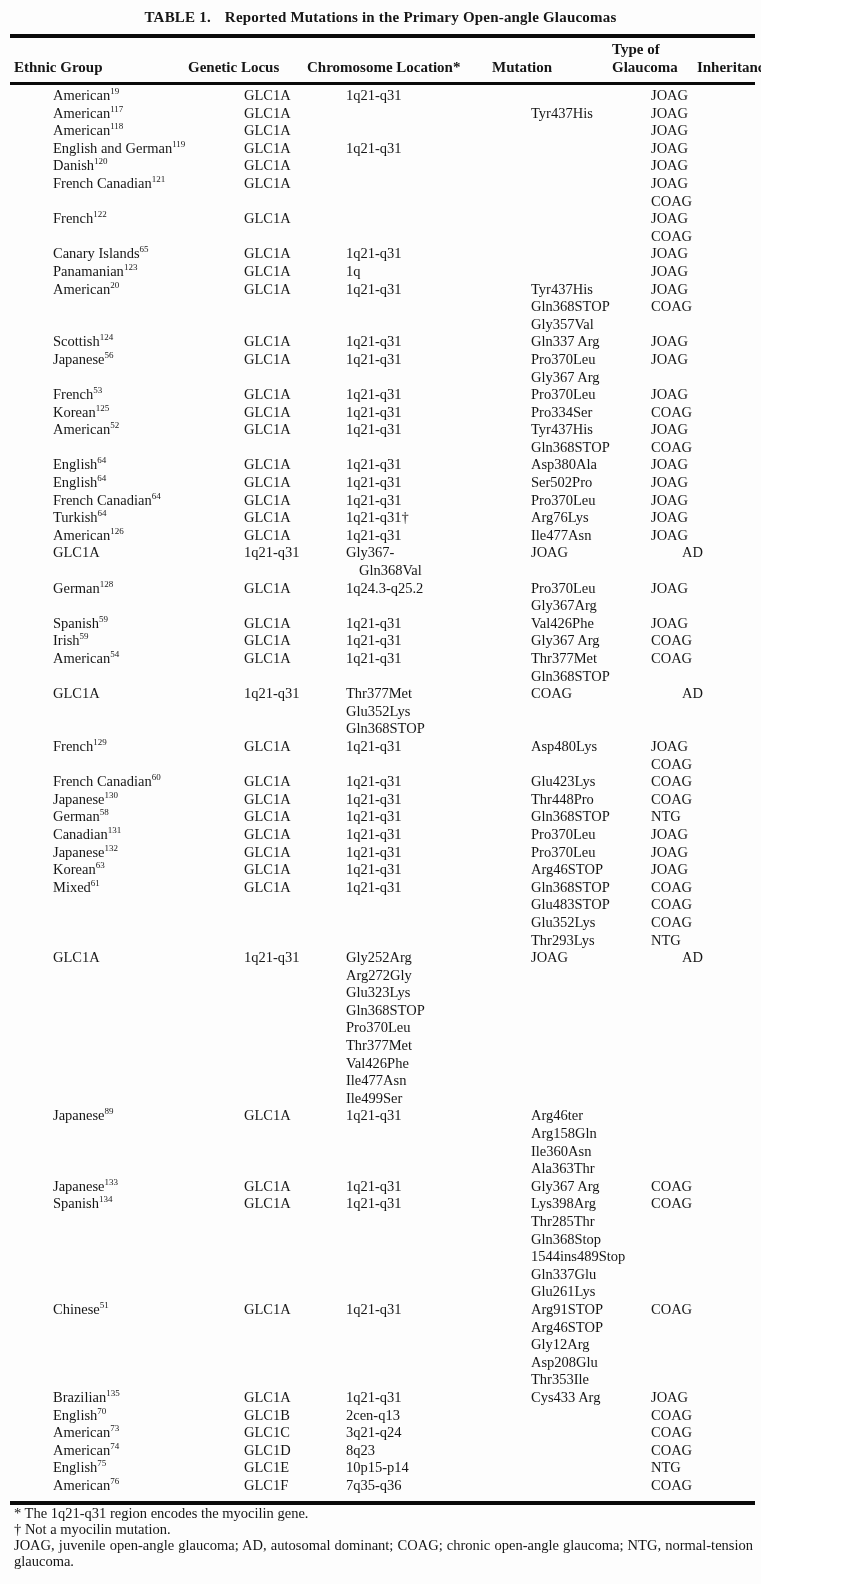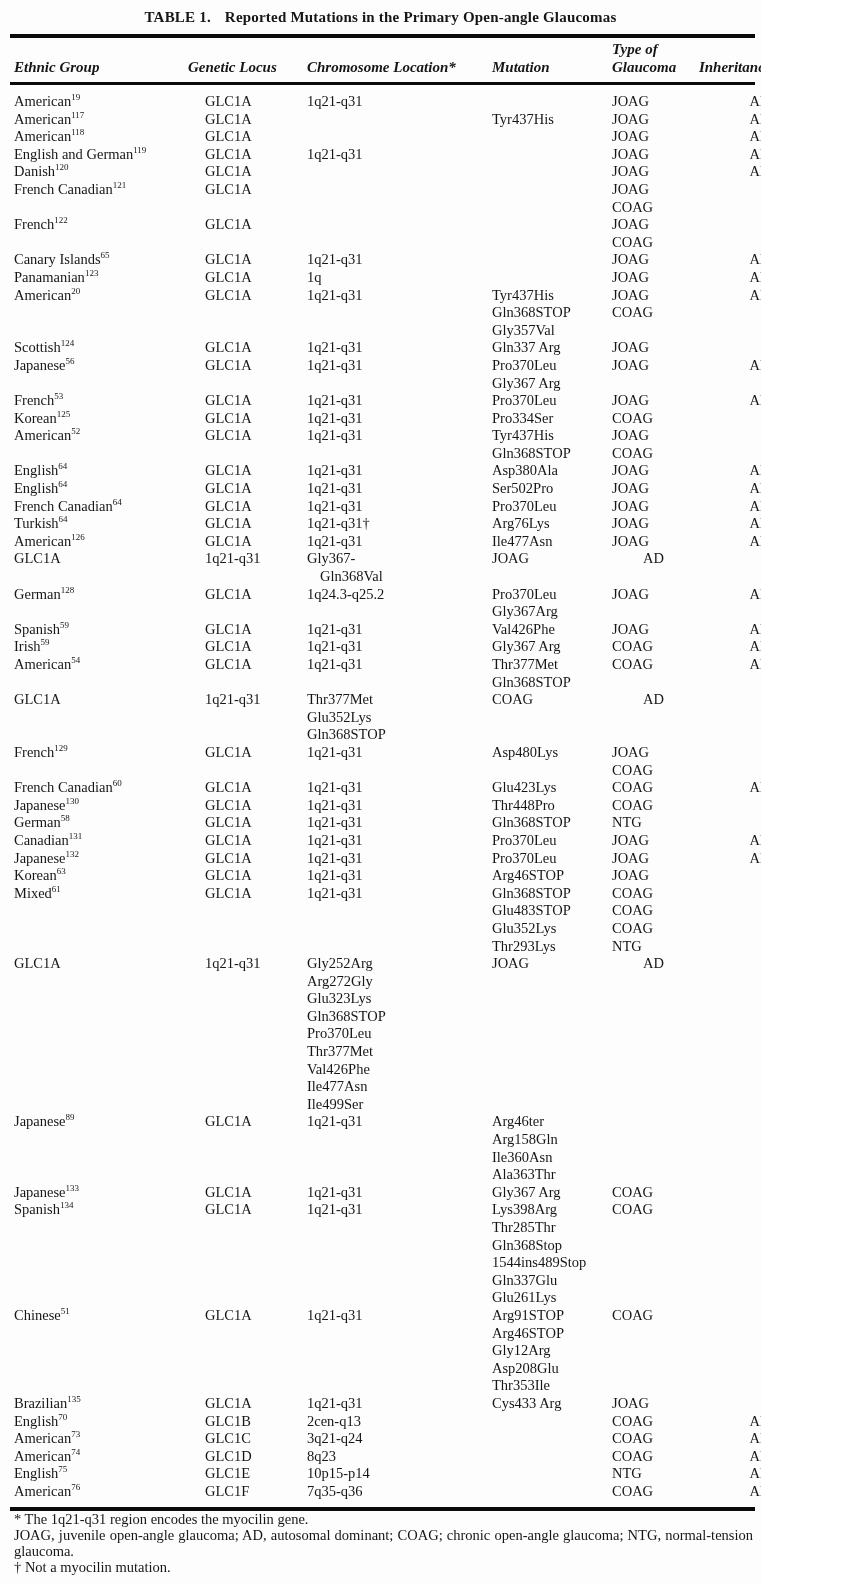--- a/index.html
+++ b/index.html
@@ -19,25 +19,25 @@
   .rule-bottom{height:4px;margin-top:6px;}
   .grid{
     display:grid;
     grid-template-columns:191px 102px 185px 120px 83px 130px;
     padding-left:14px;
   }
   .thead{
     font-weight:bold;font-size:15px;
     align-items:end;height:44px;padding-bottom:6px;box-sizing:border-box;
   }
-  .hcell{white-space:nowrap;font-style:italic;}
+  .hcell{white-space:nowrap;}
   .h-locus span{display:inline-block;margin-left:-17px;}
   .h-inherit{text-align:center;}
   .h-type .hline{line-height:18px;}
-  .tbody{padding-top:8px;font-size:14.5px;}
+  .tbody{padding-top:2px;font-size:14.5px;margin-left:39px;}
   .cell{min-height:17.6px;}
   .line{line-height:17.6px;white-space:pre;}
   .line.indent{padding-left:13px;}
   .c-inherit{text-align:center;}
   sup{font-size:9px;line-height:0;vertical-align:super;}
   .footnotes{margin-top:0;padding-left:14px;padding-right:8px;font-size:14.5px;}
   .fn{line-height:16px;}
   .fn-justify{text-align:justify;}
 </style>
 </head>
@@ -928,17 +928,17 @@
         <div class="cell c-inherit">
           <div class="line">AD</div>
         </div>
       </div>
     </div>
 
   <div class="rule rule-bottom"></div>
 
   <div class="footnotes">
     <div class="fn">* The 1q21-q31 region encodes the myocilin gene.</div>
+    <div class="fn">† Not a myocilin mutation.</div>
     <div class="fn fn-justify">JOAG, juvenile open-angle glaucoma; AD, autosomal dominant; COAG; chronic open-angle glaucoma; NTG, normal-tension glaucoma.</div>
-    <div class="fn">† Not a myocilin mutation.</div>
   </div>
 
 </div>
 
 </body></html>

